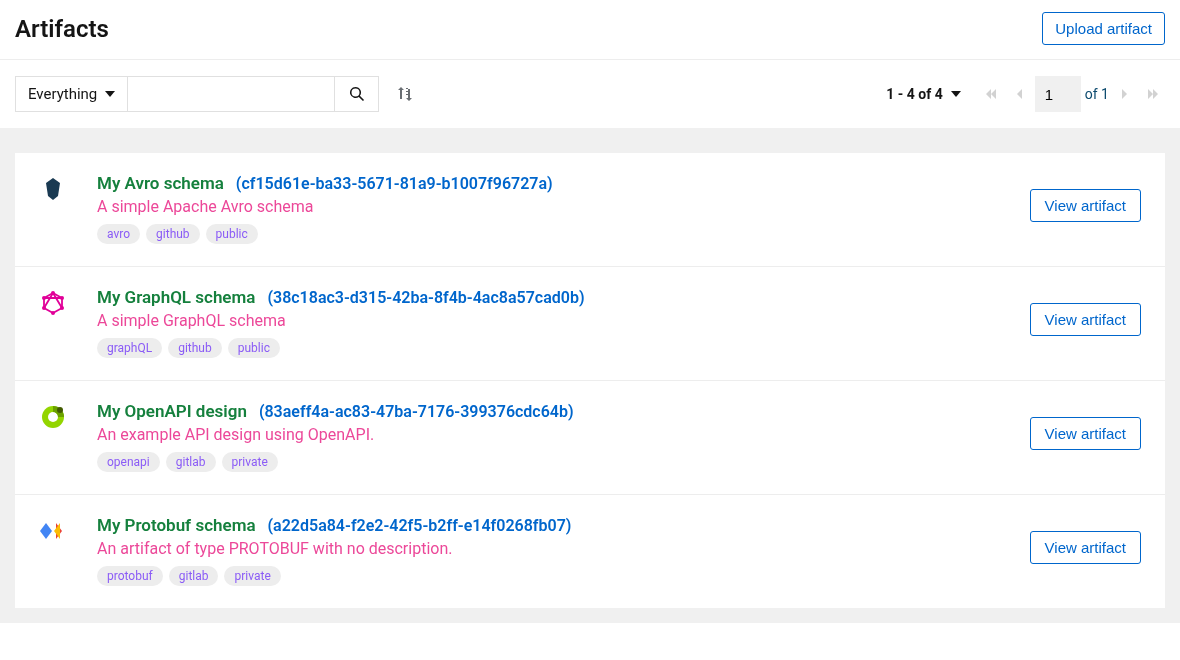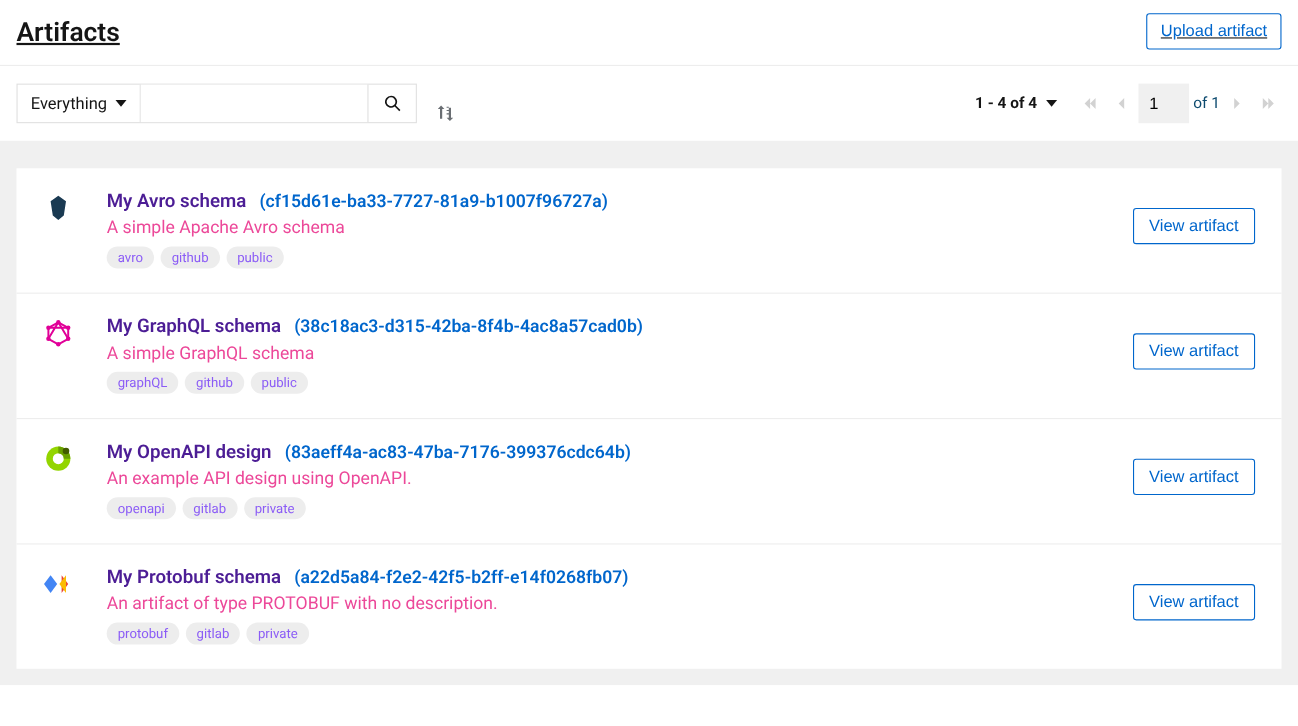--- a/index.html
+++ b/index.html
@@ -9,21 +9,20 @@
     font-size: 14px;
     color: #151515;
     background: #fff;
   }
   .page { width: 1180px; }
   .header-row {
     display: flex;
     align-items: center;
     justify-content: space-between;
     padding: 12px 15px 14px 15px;
-    text-decoration: underline;
   }
   .page-title {
     font-size: 24px;
     font-weight: 600;
     margin: 0;
   }
   .upload-btn {
     background: #fff;
     border: 1px solid #0066cc;
     color: #0066cc;
@@ -36,21 +35,21 @@
     border-top: 1px solid #ededed;
   }
   .toolbar {
     display: flex;
     justify-content: space-between;
     align-items: center;
     padding: 16px 15px 16px 15px;
   }
   .toolbar-left {
     display: flex;
-    align-items: flex-end;
+    align-items: center;
     gap: 16px;
   }
   .search-group {
     display: flex;
     border: 1px solid #e0e0e0;
     height: 36px;
   }
   .filter-select {
     display: flex;
     align-items: center;
@@ -152,21 +151,21 @@
     justify-content:center;
   }
   .artifact-main { flex: 1; }
   .artifact-title-row {
     display: flex;
     align-items: baseline;
     gap: 12px;
     margin-bottom: 4px;
   }
   .artifact-name {
-    color: #4c1d95;
+    color: #15803d;
     font-size: 17px;
     font-weight: 600;
     cursor: pointer;
   }
   .artifact-id {
     color: #0066cc;
     font-size: 16px;
     font-weight: 600;
   }
   .artifact-desc {
@@ -263,21 +262,21 @@
     <div class="list-card" id="artifact-list">
         <div class="artifact-row">
           <div class="artifact-icon">
             <svg width="26" height="26" viewBox="0 0 26 26">
               <path fill="#1a3a52" d="M13 2 L20 7 L18 20 L13 24 L8 20 L6 7 Z M13 6 L16 9 L15 18 L13 20 L11 18 L10 9 Z"></path>
             </svg>
           </div>
           <div class="artifact-main">
             <div class="artifact-title-row">
               <span class="artifact-name">My Avro schema</span>
-              <span class="artifact-id">(cf15d61e-ba33-7727-81a9-b1007f96727a)</span>
+              <span class="artifact-id">(cf15d61e-ba33-5671-81a9-b1007f96727a)</span>
             </div>
             <div class="artifact-desc">A simple Apache Avro schema</div>
             <div class="tag-row">
               <span class="tag">avro</span>
               <span class="tag">github</span>
               <span class="tag">public</span>
             </div>
           </div>
           <button class="view-btn">View artifact</button>
         </div>

